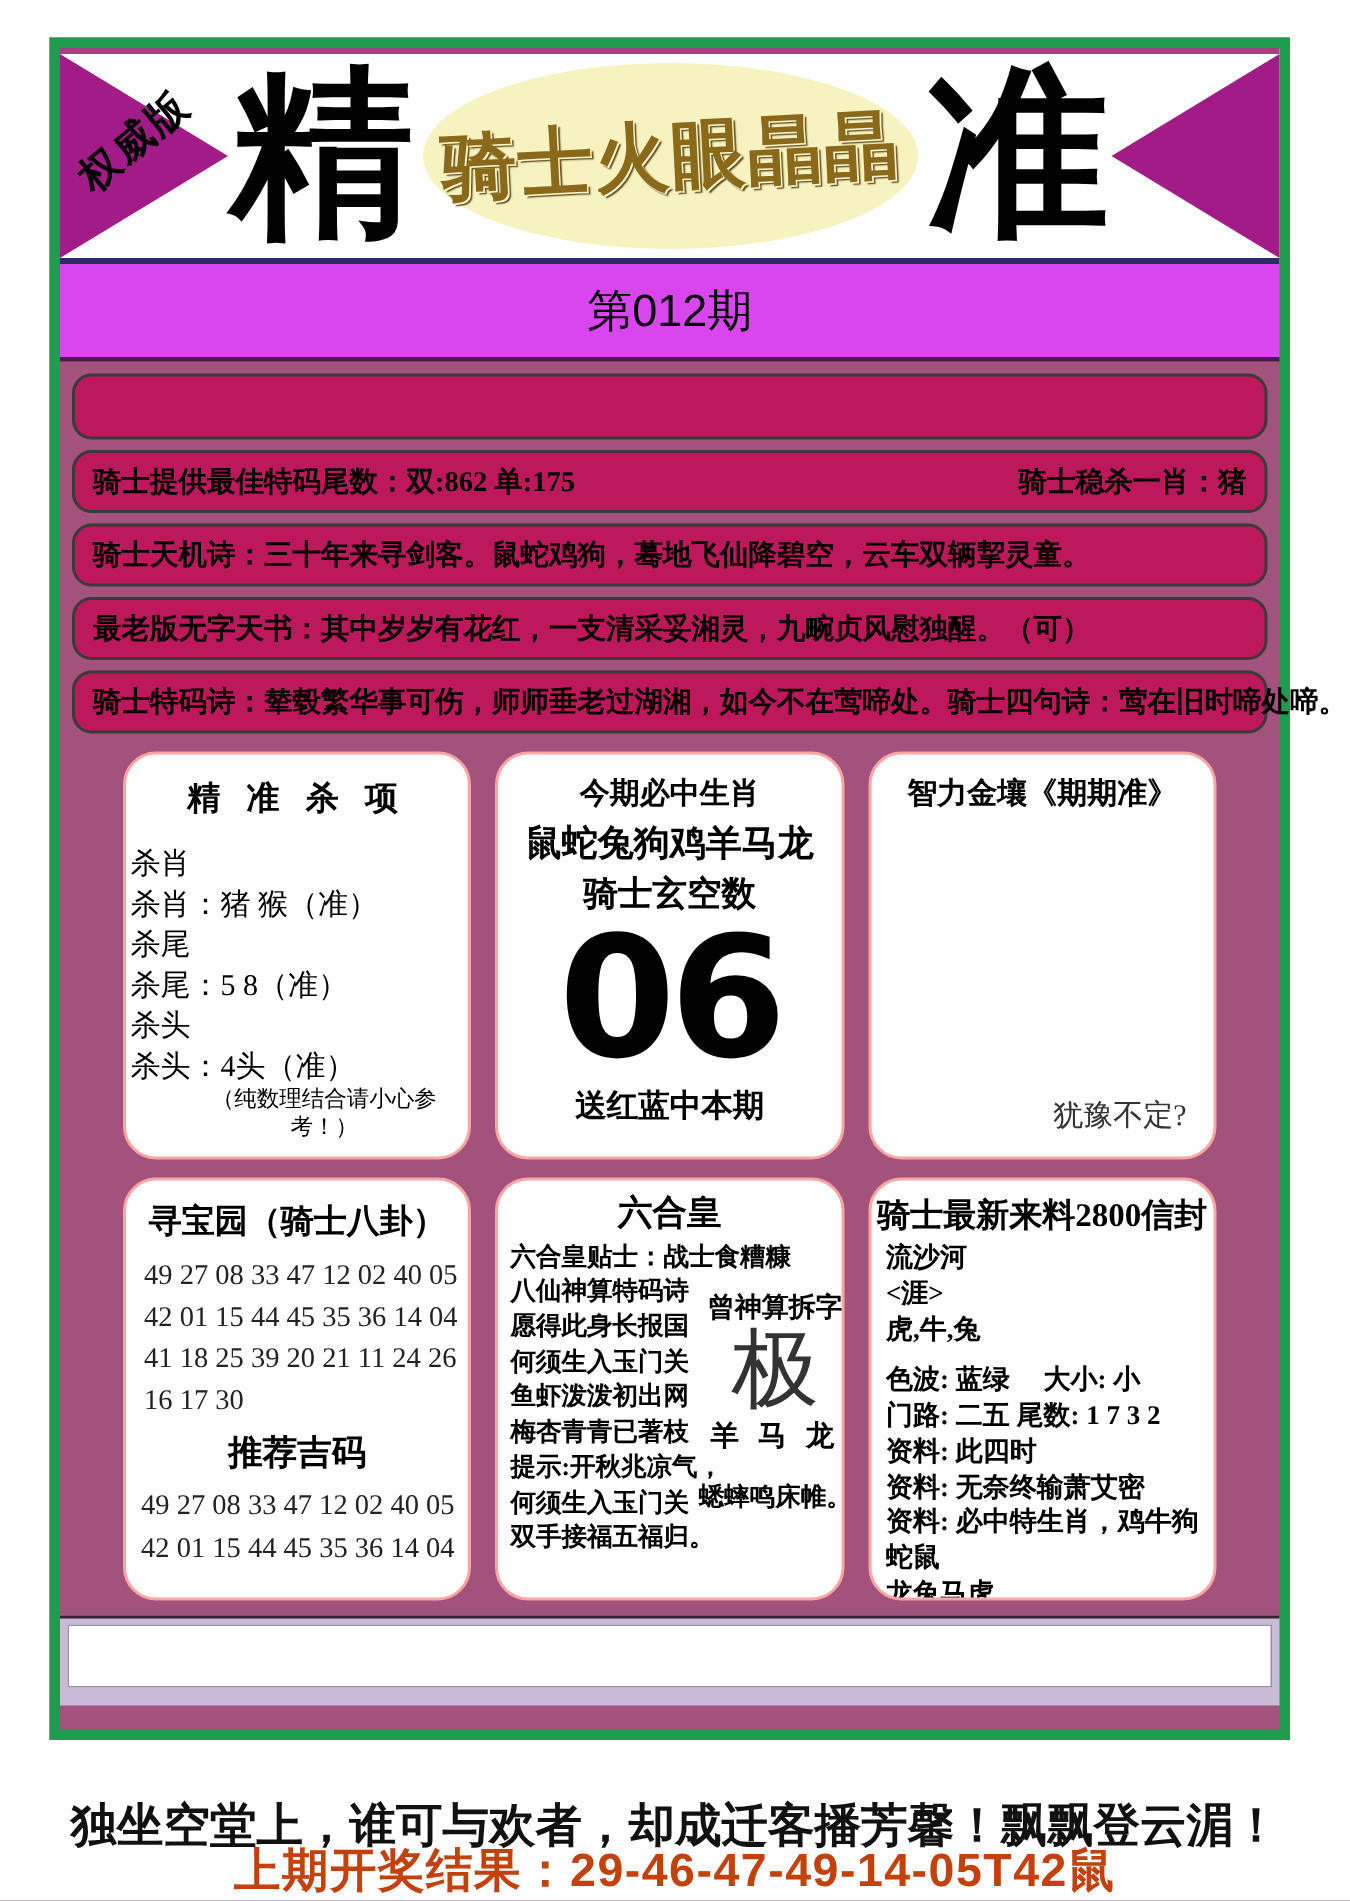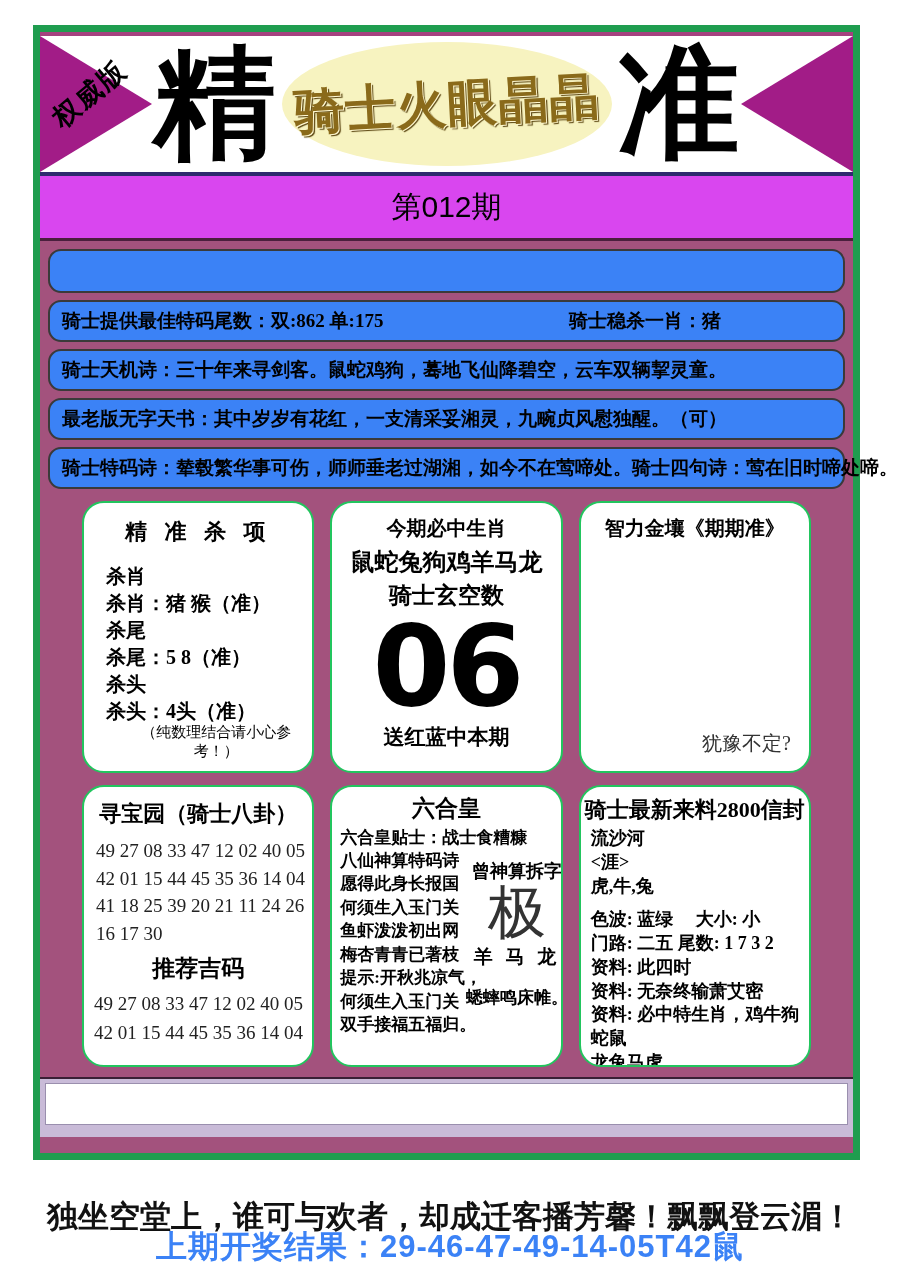--- a/index.html
+++ b/index.html
@@ -49,42 +49,42 @@
   }
   
   .issue-bar{
     height:62px;background:#d946ef;border-bottom:3px solid #4a1f3d;
     display:flex;align-items:center;justify-content:center;
   }
   .issue-text{font-size:30px;font-family:"Liberation Sans","DejaVu Sans",sans-serif;}
   
   .main{padding:8px 6px 0 6px;}
   .row-box{
-    background:#3b82f6;border:2px solid #3a3a3a;border-radius:13px;
+    background:#be185d;border:2px solid #3a3a3a;border-radius:13px;
     min-height:38px;margin:0 2px 7px 2px;display:flex;align-items:center;
     padding:0 12px;font-weight:bold;font-size:19px;white-space:nowrap;
   }
   .row-box.empty{height:40px;}
   .row-box .spacer{flex:1;}
-  .row1-right{margin-right:110px;}
+  .row1-right{}
   
   .grid{
     display:grid;grid-template-columns:repeat(3,1fr);
     column-gap:16px;row-gap:12px;margin:12px 36px 10px 36px;
   }
   .card{
-    background:#ffffff;border:2px solid #22c55e;border-radius:22px;
+    background:#ffffff;border:2px solid #fca5a5;border-radius:22px;
     position:relative;overflow:hidden;
   }
   .card.r1{height:268px;}
   .card.r2{height:278px;}
   .card-title{font-weight:bold;text-align:center;}
   
   .kill-title{font-size:22px;letter-spacing:6px;margin-top:14px;}
-  .kill-lines{margin:16px 0 0 22px;font-size:20px;font-weight:bold;line-height:1.35;}
+  .kill-lines{margin:16px 0 0 3px;font-size:20px;font-weight:normal;line-height:1.35;}
   .kill-note{position:absolute;bottom:10px;left:0;right:0;text-align:center;font-size:15px;font-weight:normal;padding-left:36px;}
   
   .zo-line1{font-size:20px;font-weight:bold;text-align:center;margin-top:12px;}
   .zo-line2{font-size:24px;font-weight:bold;text-align:center;margin-top:4px;}
   .zo-line3{font-size:23px;font-weight:bold;text-align:center;margin-top:2px;}
   .zo-number{
     font-size:112px;font-weight:bold;text-align:center;line-height:0.95;margin-top:2px;
     font-family:"DejaVu Sans","Liberation Sans",sans-serif;letter-spacing:-4px;
   }
   .zo-footer{font-size:21px;font-weight:bold;text-align:center;margin-top:4px;}
@@ -113,21 +113,21 @@
   
   .bottom-strip{background:#c9bbd8;height:50px;border-top:2px solid #3a1f35;padding:4px 5px;}
   .bottom-inner{background:#ffffff;height:40px;border:1px solid #9a8fae;}
   
   .footer-poem{
     position:absolute;left:0;top:1196px;width:100%;text-align:center;
     font-size:31px;font-weight:bold;color:#111;white-space:nowrap;z-index:1;
   }
   .footer-result{
     position:absolute;left:0;top:1226px;width:100%;text-align:center;
-    font-size:31px;font-weight:bold;color:#3b82f6;white-space:nowrap;z-index:2;
+    font-size:31px;font-weight:bold;color:#c2410c;white-space:nowrap;z-index:2;
     font-family:"Liberation Sans","DejaVu Sans",sans-serif;letter-spacing:1px;
   }
 </style>
 </head>
 <body>
 
 <div class="frame">
 
   <div class="header">
     <div class="tri-left"></div>

